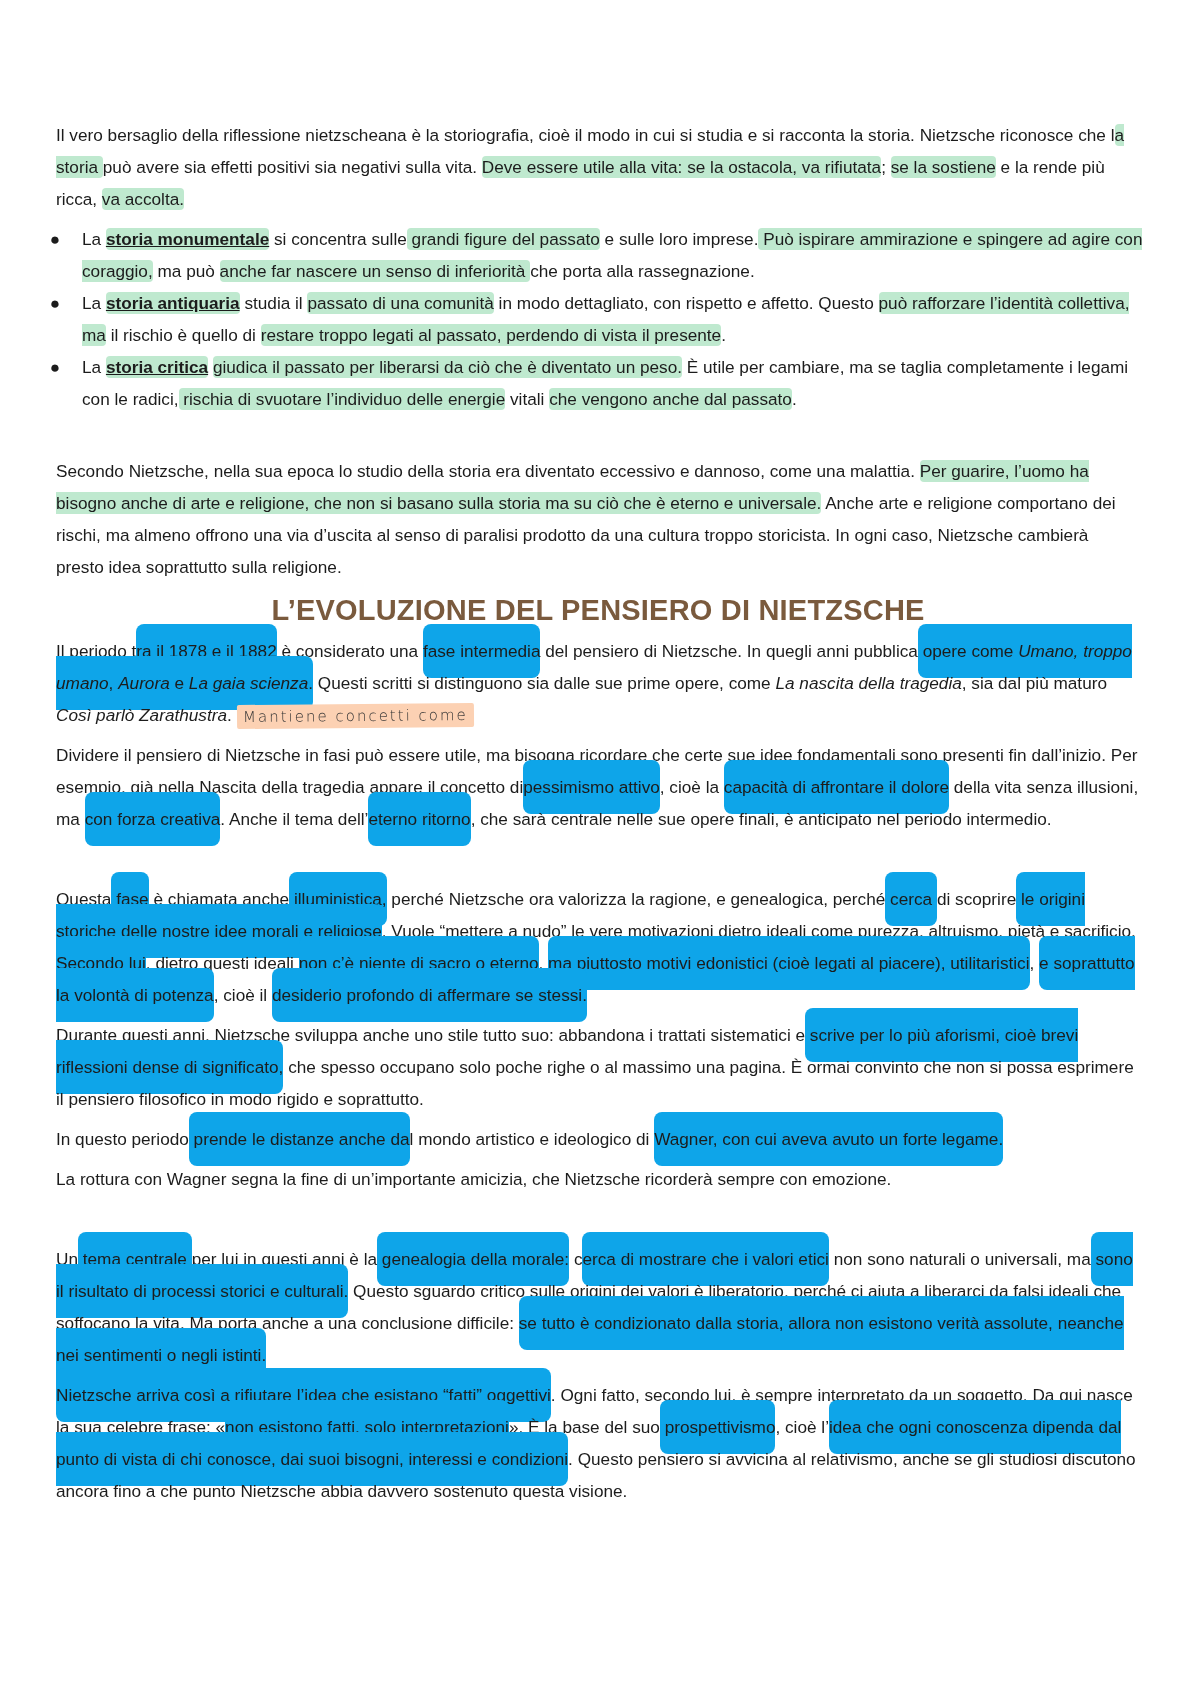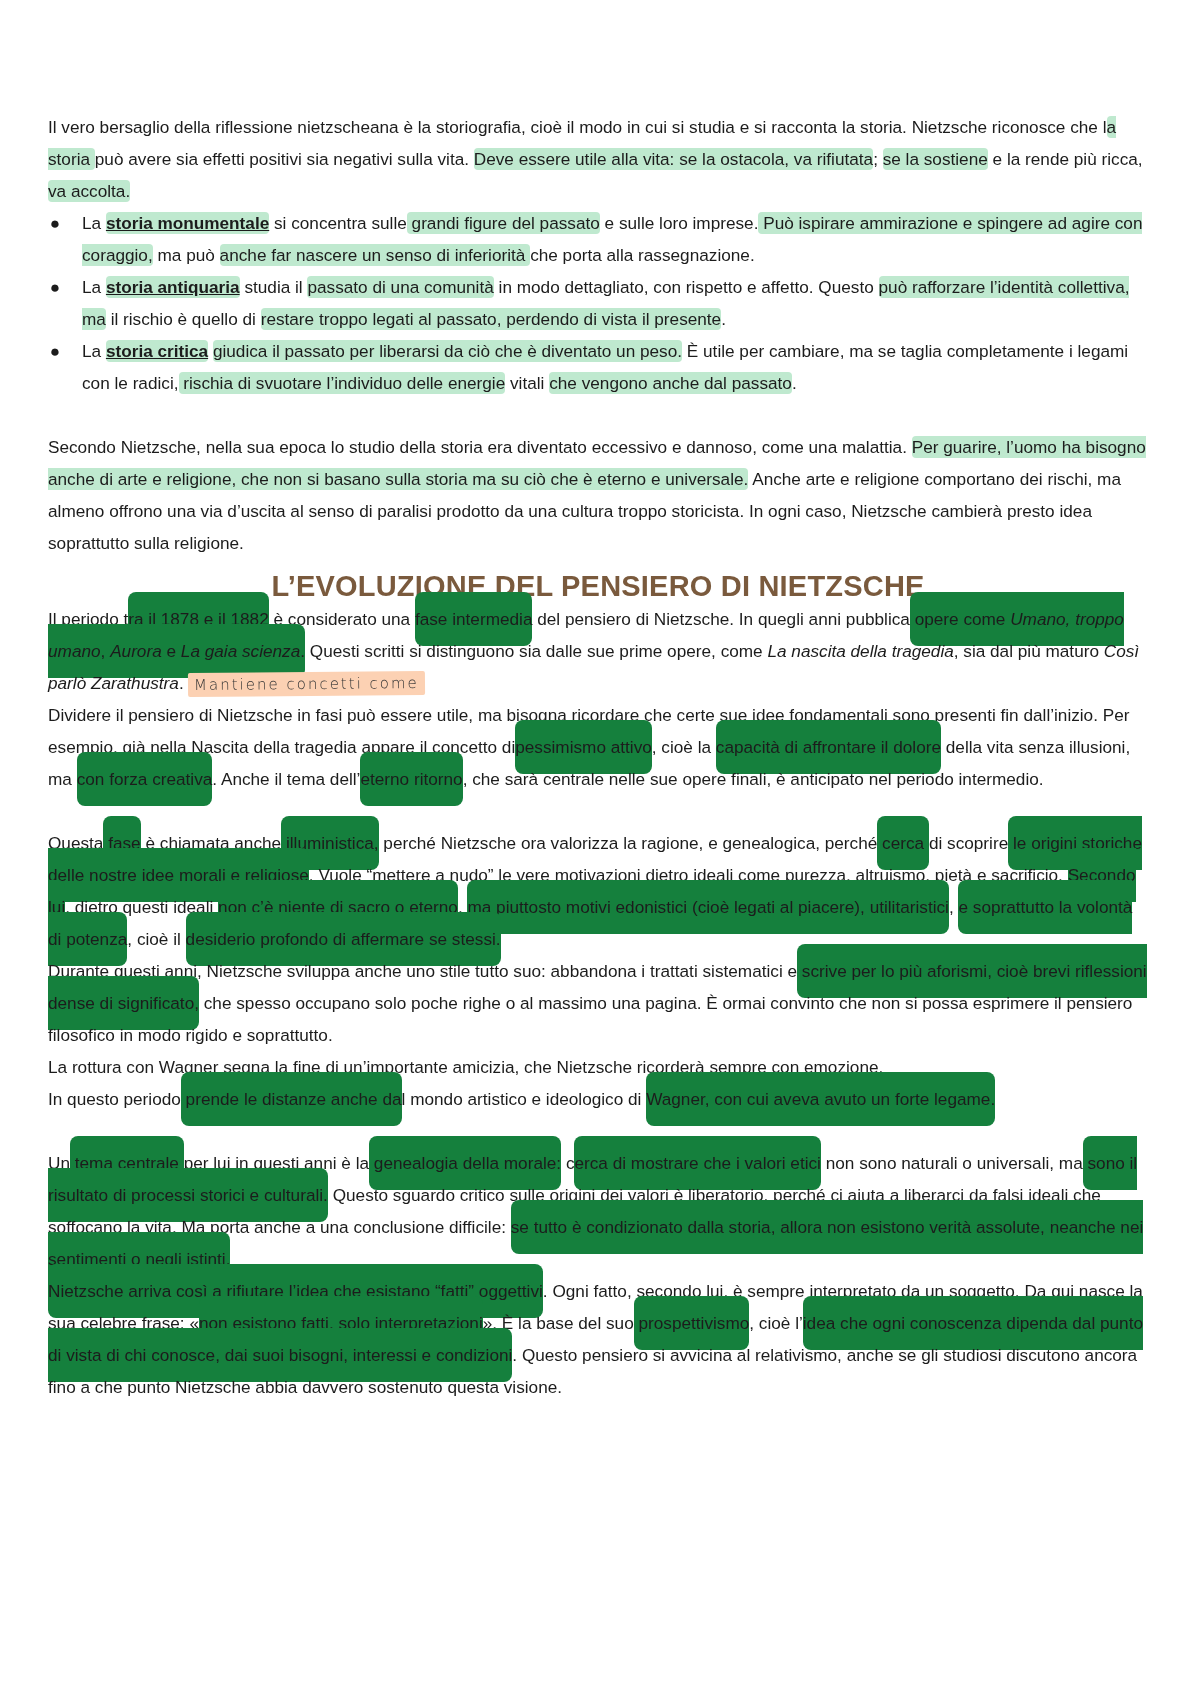--- a/index.html
+++ b/index.html
@@ -2,24 +2,24 @@
 <html><head>
 <meta charset="utf-8">
 <style>
   html, body { margin: 0; padding: 0; background: #ffffff; }
   body { width: 1190px; height: 1683px; position: relative; overflow: hidden; }
   .page {
     position: absolute; left: 48px; top: 111px; width: 1100px;
     font-family: "Liberation Sans", sans-serif;
     font-size: 17.2px; line-height: 32px; color: #1c1c1c;
   }
-  p { margin: 0; }
+  p { margin: 8px; }
   .blank { height: 32px; }
   .hl-g { background: #bfe9cf; border-radius: 4px; padding: 1px 0; }
-  .hl-o { background: #15803d; border-radius: 8px; padding: 17px 0; }
+  .hl-o { background: #0ea5e9; border-radius: 8px; padding: 17px 0; }
   .b-u { font-weight: bold; text-decoration: underline; }
   .ital { font-style: italic; }
   ul.bullets { list-style: none; margin: 0; padding: 0; }
   ul.bullets li { position: relative; padding-left: 34px; }
   ul.bullets li .dot {
     position: absolute; left: 0; top: 0; width: 14px; text-align: center;
   }
   h2.title {
     margin: 10px 0 0 0; text-align: center; font-size: 29px; line-height: 34px;
     font-weight: bold; color: #7a5a3d; letter-spacing: 0.2px;
@@ -53,23 +53,23 @@
   <p><span>Il periodo t</span><span class="hl-o">ra il 1878 e il 1882</span><span> è considerato una </span><span class="hl-o">fase intermedia</span><span> del pensiero di Nietzsche. In quegli anni pubblica</span><span class="hl-o"><span> opere come </span><span class="ital">Umano, troppo umano</span><span>, </span><span class="ital">Aurora</span><span> e </span><span class="ital">La gaia scienza</span><span>.</span></span><span> Questi scritti si distinguono sia dalle sue prime opere, come </span><span class="ital">La nascita della tragedia</span><span>, sia dal più maturo </span><span class="ital">Così parlò Zarathustra</span><span>.  </span><span class="hand">Mantiene concetti come</span></p>
 
   <p><span>Dividere il pensiero di Nietzsche in fasi può essere utile, ma bisogna ricordare che certe sue idee fondamentali sono presenti fin dall’inizio. Per esempio, già nella Nascita della tragedia appare il concetto di</span><span class="hl-o">pessimismo attivo</span><span>, cioè la </span><span class="hl-o">capacità di affrontare il dolore</span><span> della vita senza illusioni, ma </span><span class="hl-o">con forza creativa</span><span>. Anche il tema dell’</span><span class="hl-o">eterno ritorno</span><span>, che sarà centrale nelle sue opere finali, è anticipato nel periodo intermedio.</span></p>
 
   <div class="blank"></div>
 
   <p><span>Questa</span><span class="hl-o"> fase</span><span> è chiamata anche</span><span class="hl-o"> illuministica,</span><span> perché Nietzsche ora valorizza la ragione, e genealogica, perché</span><span class="hl-o"> cerca </span><span>di scoprire</span><span class="hl-o"> le origini storiche delle nostre idee morali e religiose</span><span>. Vuole “mettere a nudo” le vere motivazioni dietro ideali come purezza, altruismo, pietà e sacrificio. </span><span class="hl-o">Secondo lui</span><span>, dietro questi ideali </span><span class="hl-o">non c’è niente di sacro o eterno</span><span>, </span><span class="hl-o">ma piuttosto motivi edonistici (cioè legati al piacere), utilitaristici</span><span>, </span><span class="hl-o">e soprattutto la volontà di potenza</span><span>, cioè il </span><span class="hl-o">desiderio profondo di affermare se stessi.</span></p>
 
   <p><span>Durante questi anni, Nietzsche sviluppa anche uno stile tutto suo: abbandona i trattati sistematici e</span><span class="hl-o"> scrive per lo più aforismi, cioè brevi riflessioni dense di significato,</span><span> che spesso occupano solo poche righe o al massimo una pagina. È ormai convinto che non si possa esprimere il pensiero filosofico in modo rigido e soprattutto.</span></p>
 
+  <p><span>In questo periodo</span><span class="hl-o"> prende le distanze anche da</span><span>l mondo artistico e ideologico di </span><span class="hl-o">Wagner, con cui aveva avuto un forte legame.</span></p>
+
   <p><span>La rottura con Wagner segna la fine di un’importante amicizia, che Nietzsche ricorderà sempre con emozione.</span></p>
-
-  <p><span>In questo periodo</span><span class="hl-o"> prende le distanze anche da</span><span>l mondo artistico e ideologico di </span><span class="hl-o">Wagner, con cui aveva avuto un forte legame.</span></p>
 
   <div class="blank"></div>
 
   <p><span>Un</span><span class="hl-o"> tema centrale </span><span>per lui in questi anni è la</span><span class="hl-o"> genealogia della morale:</span><span> c</span><span class="hl-o">erca di mostrare che i valori etici</span><span> non sono naturali o universali, ma</span><span class="hl-o"> sono il risultato di processi storici e culturali.</span><span> Questo sguardo critico sulle origini dei valori è liberatorio, perché ci aiuta a liberarci da falsi ideali che soffocano la vita. Ma porta anche a una conclusione difficile: </span><span class="hl-o">se tutto è condizionato dalla storia, allora non esistono verità assolute, neanche nei sentimenti o negli istinti.</span></p>
 
   <p><span class="hl-o">Nietzsche arriva così a rifiutare l’idea che esistano “fatti” oggettivi</span><span>. Ogni fatto, secondo lui, è sempre interpretato da un soggetto. Da qui nasce la sua celebre frase: «</span><span class="hl-o">non esistono fatti, solo interpretazioni</span><span>». È la base del suo</span><span class="hl-o"> prospettivismo</span><span>, cioè l’</span><span class="hl-o">idea che ogni conoscenza dipenda dal punto di vista di chi conosce, dai suoi bisogni, interessi e condizioni</span><span>. Questo pensiero si avvicina al relativismo, anche se gli studiosi discutono ancora fino a che punto Nietzsche abbia davvero sostenuto questa visione.</span></p>
 
 </div>
 
 </body></html>

